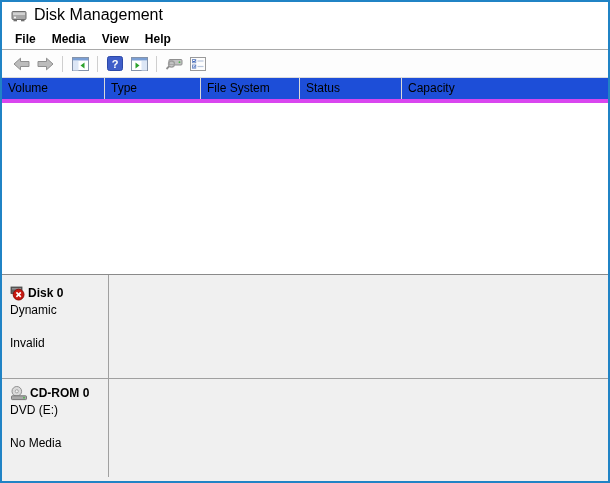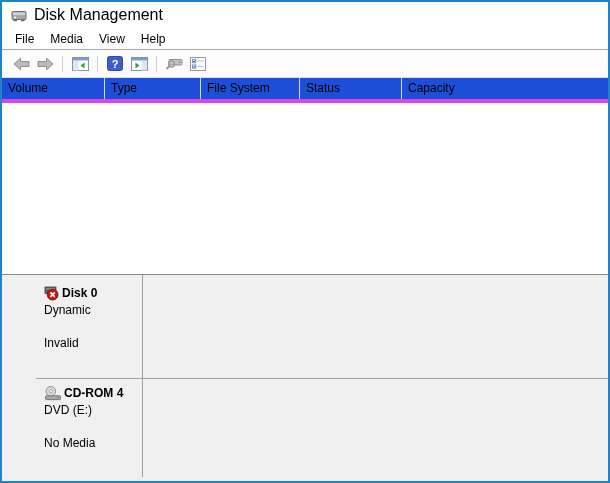--- a/index.html
+++ b/index.html
@@ -10,39 +10,39 @@
     display:flex; flex-direction:column;
     font-family:"Liberation Sans","DejaVu Sans",sans-serif;
     font-size:12px; color:#000;
     overflow:hidden;
   }
   
   .titlebar { flex:0 0 auto; height:26px; display:flex; align-items:center; padding-left:9px; gap:7px; background:#fff; }
   .titlebar-text { font-size:16px; }
   
   .menubar { flex:0 0 auto; height:21px; display:flex; align-items:center; padding-left:5px; border-bottom:1px solid #a9a9a9; background:#fff; }
-  .menu-item { padding:2px 8px; cursor:default; }
+  .menu-item { padding:2px 8px; cursor:default;font-weight:bold; }
   
   .toolbar { flex:0 0 auto; height:27px; display:flex; align-items:center; padding-left:7px; border-bottom:1px solid #dcdcdc; background:#fdfdfd; }
   .tb-btn { width:24px; height:22px; display:flex; align-items:center; justify-content:center; }
   .tb-sep { width:1px; height:16px; background:#cfcfcf; margin:0 5px; }
   .icon { display:inline-flex; align-items:center; justify-content:center; }
   
   .list-header { flex:0 0 auto; height:21px; display:flex; background:#1d4ed8; border-bottom:4px solid #d946ef; }
   .hcell { box-sizing:border-box; border-right:1px solid #d9d9d9; padding:3px 0 0 6px; overflow:hidden; white-space:nowrap; }
   .col-volume { width:103px; }
   .col-layout { width:98px; }
   .col-type { width:96px; }
   .col-fs { width:99px; }
   .col-status { width:102px; }
   .col-capacity { flex:1; border-right:none; }
   .list-body { flex:1 1 auto; background:#ffffff; }
   
   .graph-pane { flex:0 0 auto; height:202px; background:#f0f0f0; border-top:1px solid #8a8a8a; display:flex; flex-direction:column; }
-  .disk-row { display:flex;margin-left:34px; }
+  .disk-row { display:flex; }
   .disk-row-0 { flex:0 0 auto; height:103px; border-bottom:1px solid #a0a0a0; }
   .disk-row-1 { flex:1 1 auto; }
   .disk-label { flex:0 0 auto; width:107px; box-sizing:border-box; border-right:1px solid #a0a0a0; padding:10px 4px 0 8px; }
   .disk-row-1 .disk-label { padding-top:6px; }
   .disk-title { display:flex; align-items:center; gap:2px; font-weight:bold; line-height:17px; white-space:nowrap; }
   .disk-line { line-height:17px; white-space:nowrap; }
   .gap-line { height:16px; }
   .disk-graph { flex:1 1 auto; }
   .bottom-strip { flex:0 0 auto; height:4px; background:#f0f0f0; }
 </style>
@@ -178,21 +178,21 @@
       <div class="disk-label">
         <div class="disk-title">
           <span class="icon">
             <svg width="18" height="15" viewBox="0 0 18 15">
               <circle cx="6.8" cy="5.3" r="4.8" fill="#dadada" stroke="#909090"></circle>
               <circle cx="6.8" cy="5.3" r="1.6" fill="#f2f2f2" stroke="#a5a5a5"></circle>
               <rect x="1.5" y="9.8" width="15" height="3.8" rx="0.8" fill="#a9a9a9" stroke="#777777"></rect>
               <circle cx="14" cy="11.7" r="0.9" fill="#49b849"></circle>
             </svg>
           </span>
-          <span>CD-ROM 4</span>
+          <span>CD-ROM 0</span>
         </div>
         <div class="disk-line">DVD (E:)</div>
         <div class="gap-line"></div>
         <div class="disk-line">No Media</div>
       </div>
       <div class="disk-graph"></div>
     </div>
 
   </div>
 

